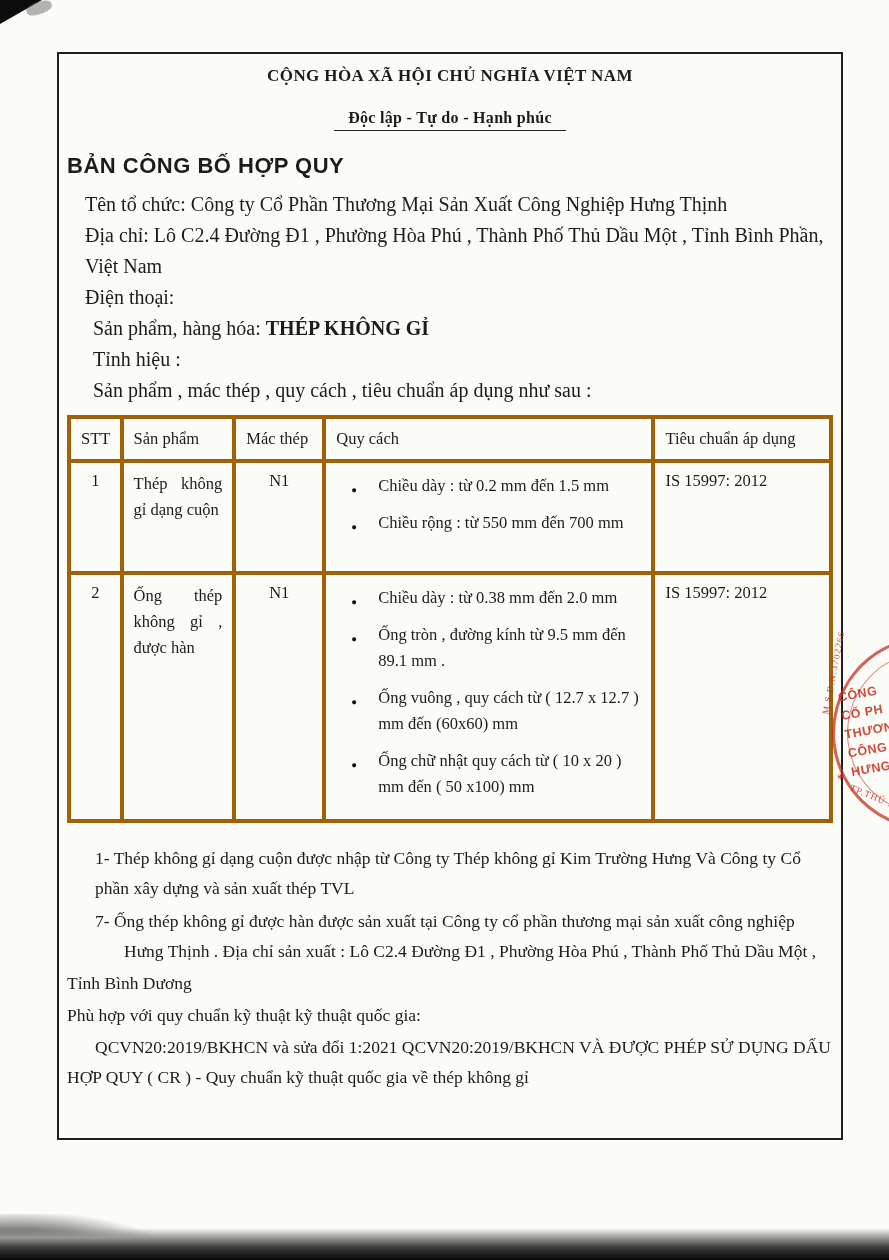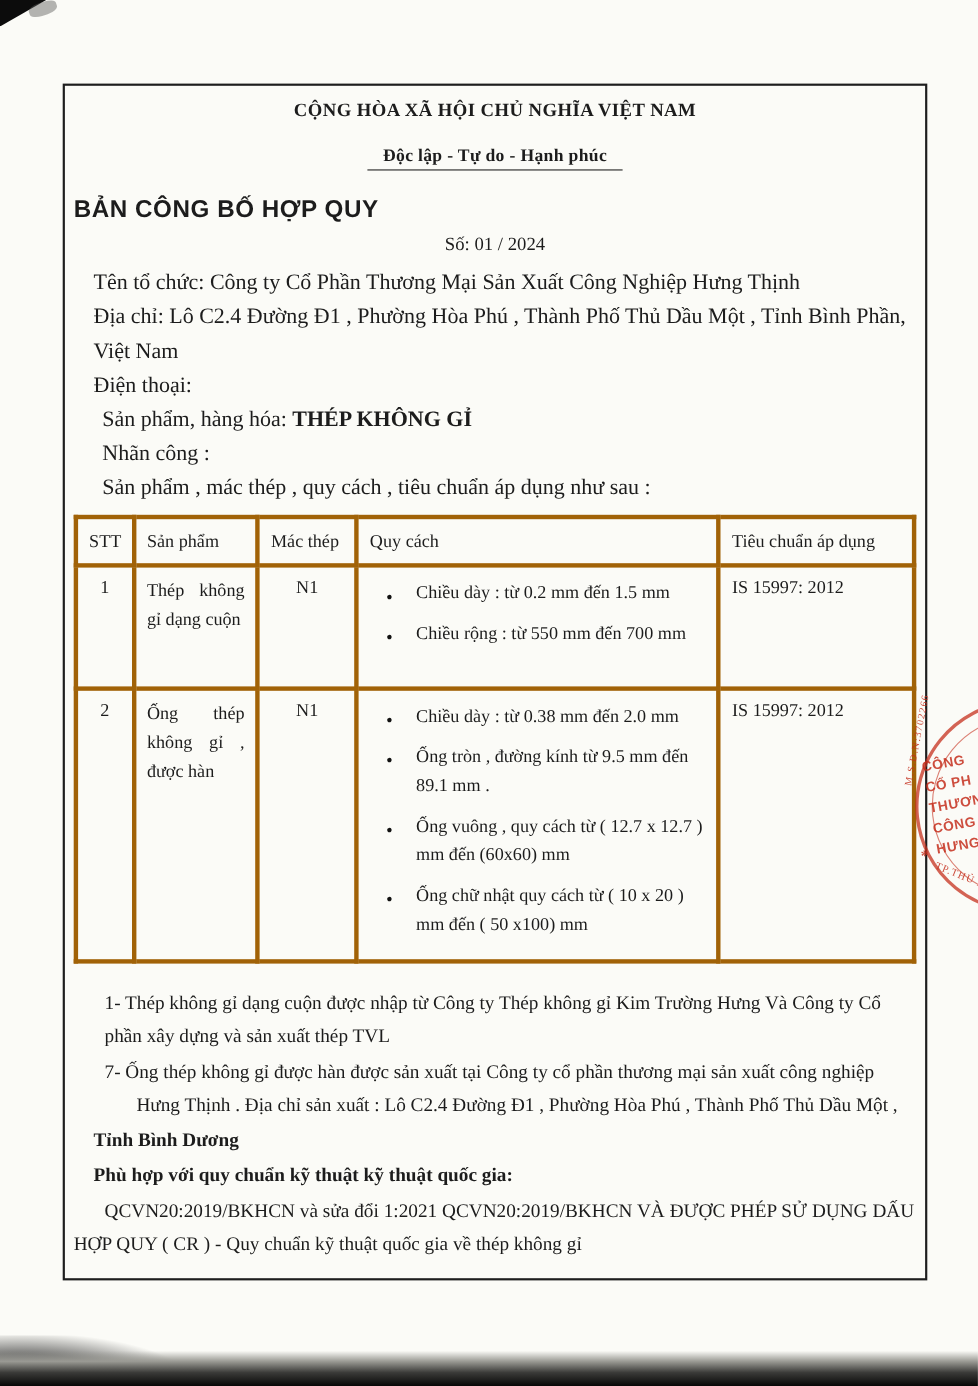--- a/index.html
+++ b/index.html
@@ -28,21 +28,21 @@
     position: absolute; left: 0; bottom: 0; width: 100%; height: 32px;
     background: linear-gradient(180deg, rgba(160,160,155,0) 0%, #9a9a94 30%, #3a3a38 62%, #070707 100%);
   }
   .bottom-left-dark {
     position: absolute; left: 0; bottom: 0; width: 170px; height: 46px;
     background: radial-gradient(ellipse at 10% 100%, rgba(10,10,10,0.9) 0%, rgba(10,10,10,0.55) 45%, rgba(10,10,10,0) 75%);
   }
 
   
   .frame {
-    position: absolute; left: 57px; top: 76px;
+    position: absolute; left: 57px; top: 52px;
     width: 786px; height: 1088px;
     border: 2px solid #1e1e1e;
     box-sizing: border-box;
     padding: 10px 8px 0 8px;
     background: transparent;
   }
 
   .nat-header { text-align: center; }
   .nat-line1 {
     font-weight: bold; font-size: 17px; letter-spacing: 0.4px;
@@ -101,21 +101,21 @@
     content: "●"; position: absolute; left: 5px; top: 4px; font-size: 9.5px; color: #111;
   }
   tr.row-1 td { height: 92px; }
   tr.row-2 td { height: 228px; }
 
   
   .notes { margin-top: 20px; }
   .note { font-size: 17.5px; line-height: 30px; margin: 0; }
   .note.n1 { margin-left: 28px; margin-top: 0; }
   .note.n2 { margin-left: 28px; padding-left: 29px; text-indent: -29px; margin-top: 3px; }
-  .note.plain { margin-left: 18px; margin-top: 2px; font-weight: bold; }
+  .note.plain { margin-top: 2px; }
   .note.qcvn { text-align: justify; text-indent: 28px; margin-top: 2px; margin-right: 2px; }
 
   
   .stamp {
     position: absolute; top: 636px; left: 832px;
     width: 194px; height: 194px;
     transform: rotate(-6deg);
     color: rgba(196,46,28,0.85);
     z-index: 5;
   }
@@ -158,27 +158,26 @@
   <div class="corner-smudge"></div>
 
   <div class="frame">
 
     <div class="nat-header">
       <div class="nat-line1">CỘNG HÒA XÃ HỘI CHỦ NGHĨA VIỆT NAM</div><br>
       <span class="nat-line2">Độc lập - Tự do - Hạnh phúc</span>
     </div>
 
     <div class="doc-title">BẢN CÔNG BỐ HỢP QUY</div>
-    <div class="doc-number">Số: 01 / 2024</div>
 
     <p class="para first">Tên tổ chức: Công ty Cổ Phần Thương Mại Sản Xuất Công Nghiệp Hưng Thịnh</p>
     <p class="para">Địa chỉ: Lô C2.4 Đường Đ1 , Phường Hòa Phú , Thành Phố Thủ Dầu Một , Tỉnh Bình Phần, Việt Nam</p>
     <p class="para">Điện thoại:</p>
     <p class="para sub"><span>Sản phẩm, hàng hóa: </span><span class="bold">THÉP KHÔNG GỈ</span></p>
-    <p class="para sub">Nhãn công :</p>
+    <p class="para sub">Tỉnh hiệu :</p>
     <p class="para sub">Sản phẩm , mác thép , quy cách , tiêu chuẩn áp dụng như sau :</p>
 
     <table class="spec-table">
       <colgroup>
         <col class="w-stt">
           <col class="w-sp">
           <col class="w-mt">
           <col class="w-qc">
           <col class="w-tc">
       </colgroup>

